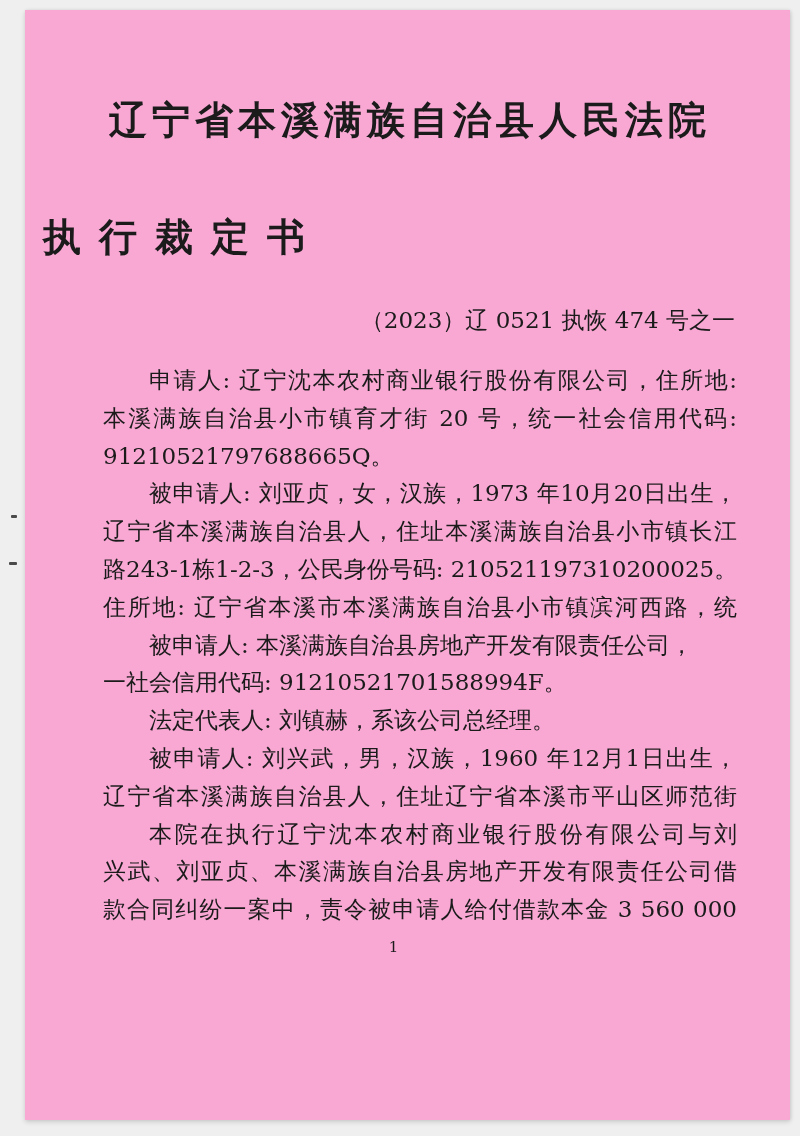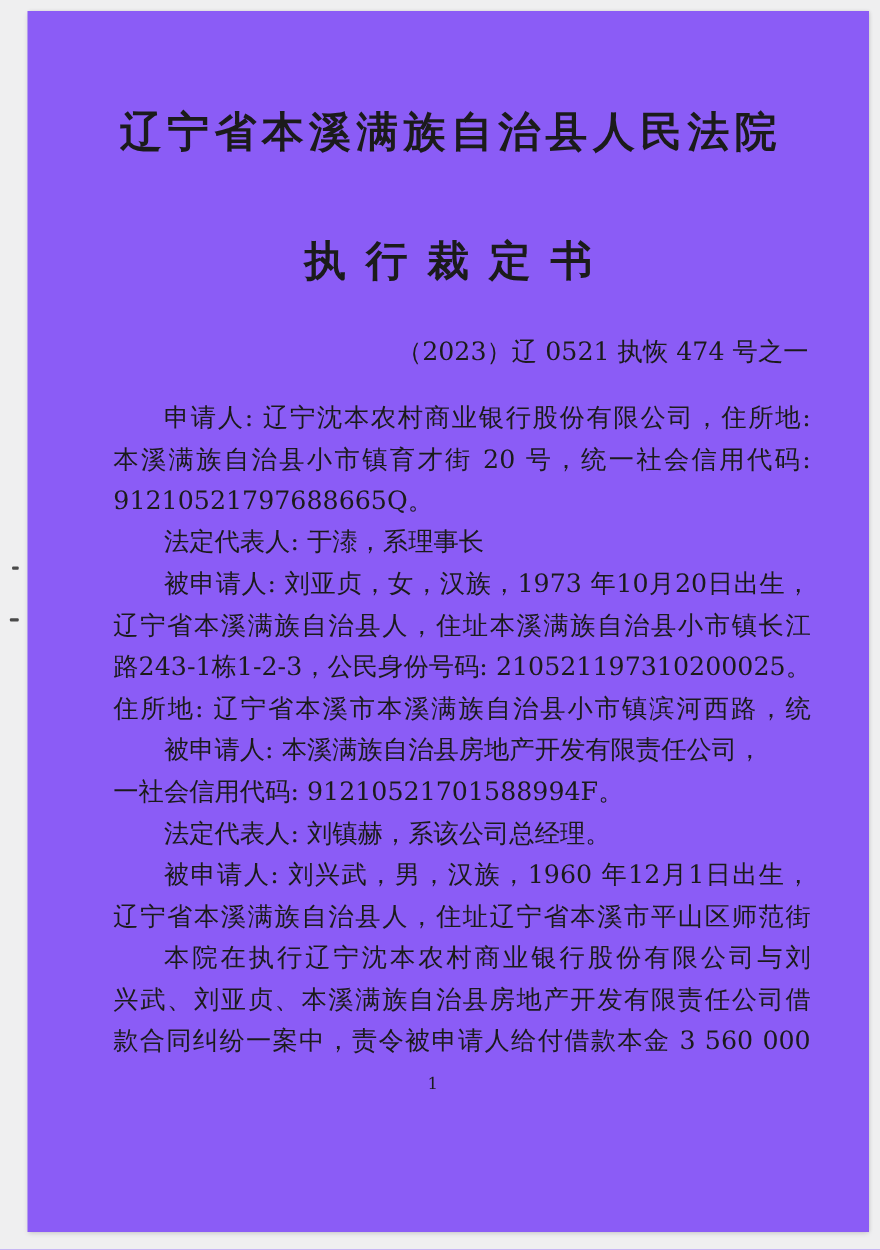--- a/index.html
+++ b/index.html
@@ -9,40 +9,39 @@
     font-family: "DejaVu Serif", "Liberation Serif", serif;
     position: relative;
     overflow: hidden;
   }
   .page {
     position: absolute;
     left: 25px;
     top: 10px;
     width: 765px;
     height: 1110px;
-    background: #8b5cf6;
+    background: #f9a8d4;
     box-shadow: 0 2px 5px rgba(0,0,0,0.14), 1px 0 3px rgba(0,0,0,0.08);
     color: #1b1b1b;
   }
   .court-name {
     margin-top: 85px;
     height: 50px;
     line-height: 50px;
     text-align: center;
     font-size: 38px;
     font-weight: bold;
     letter-spacing: 5px;
     text-indent: 5px;
     white-space: nowrap;
   }
   .doc-title {
     margin-top: 67px;
     height: 50px;
     line-height: 50px;
-    text-align: center;
     font-size: 38px;
     font-weight: bold;
     letter-spacing: 18px;
     text-indent: 18px;
     white-space: nowrap;
   }
   .case-number {
     margin-top: 43px;
     height: 30px;
     line-height: 30px;
@@ -96,21 +95,20 @@
   <div class="court-name">辽宁省本溪满族自治县人民法院</div>
 
   <div class="doc-title">执行裁定书</div>
 
   <div class="case-number">（2023）辽 0521 执恢 474 号之一</div>
 
   <div class="doc-body">
       <div class="line indent jfy">申请人: 辽宁沈本农村商业银行股份有限公司，住所地:</div>
       <div class="line jfy">本溪满族自治县小市镇育才街 20 号，统一社会信用代码:</div>
       <div class="line">91210521797688665Q。</div>
-      <div class="line indent">法定代表人: 于溙，系理事长</div>
       <div class="line indent jfy">被申请人: 刘亚贞，女，汉族，1973 年10月20日出生，</div>
       <div class="line jfy">辽宁省本溪满族自治县人，住址本溪满族自治县小市镇长江</div>
       <div class="line">路243-1栋1-2-3，公民身份号码: 210521197310200025。</div>
       <div class="line jfy">住所地: 辽宁省本溪市本溪满族自治县小市镇滨河西路，统</div>
       <div class="line indent">被申请人: 本溪满族自治县房地产开发有限责任公司，</div>
       <div class="line">一社会信用代码: 91210521701588994F。</div>
       <div class="line indent">法定代表人: 刘镇赫，系该公司总经理。</div>
       <div class="line indent jfy">被申请人: 刘兴武，男，汉族，1960 年12月1日出生，</div>
       <div class="line jfy">辽宁省本溪满族自治县人，住址辽宁省本溪市平山区师范街</div>
       <div class="line indent jfy">本院在执行辽宁沈本农村商业银行股份有限公司与刘</div>

